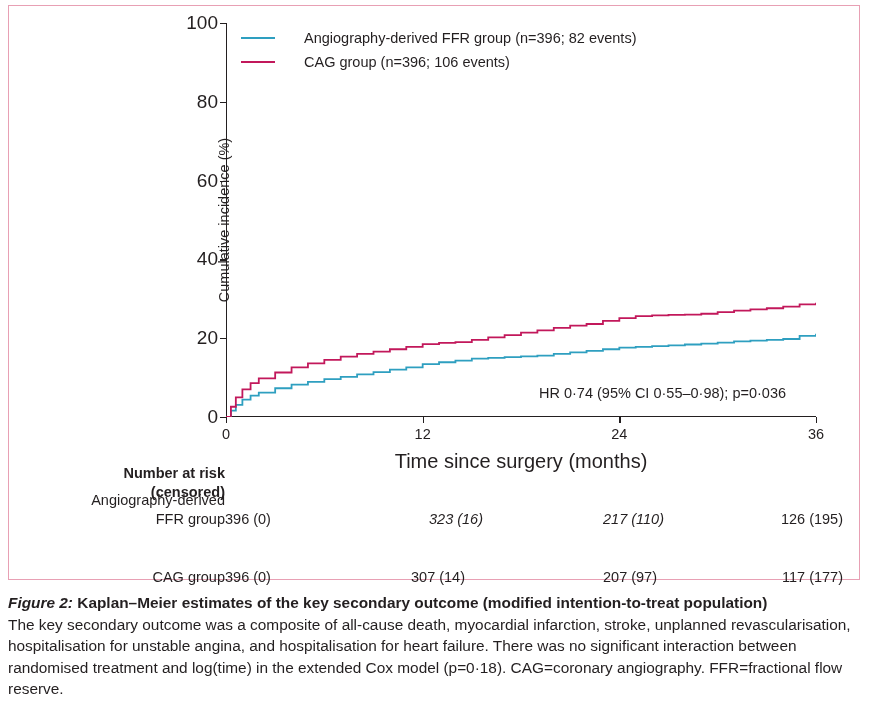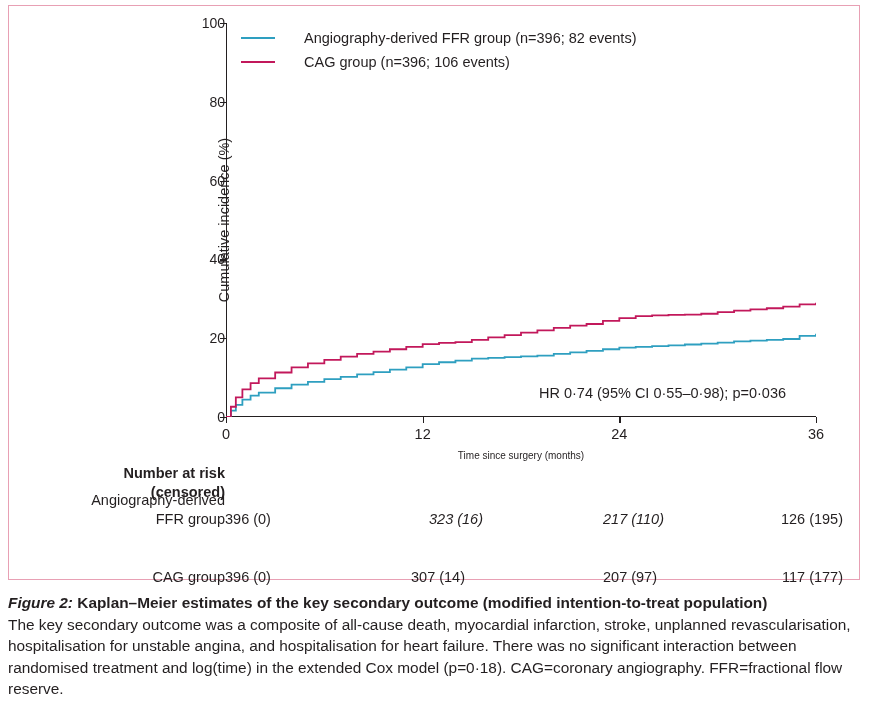--- a/index.html
+++ b/index.html
@@ -58,23 +58,23 @@
   .ytick-mark {
     position: absolute;
     left: -6px;
     width: 6px;
     height: 1.3px;
     background: #231f20;
   }
   .ytick-label {
     position: absolute;
     right: 100%;
-    margin-right: 1px;
+    margin-right: 8px;
     transform: translateY(-50%);
-    font-size: 14px;
+    font-size: 19px;
     white-space: nowrap;
   }
   .xtick-mark {
     position: absolute;
     bottom: -6px;
     width: 1.3px;
     height: 6px;
     background: #231f20;
   }
   .xtick-label {
@@ -93,21 +93,21 @@
     transform-origin: center center;
     font-size: 14.5px;
     white-space: nowrap;
   }
   #x-axis-title {
     position: absolute;
     left: 50%;
     top: 100%;
     margin-top: 33px;
     transform: translateX(-50%);
-    font-size: 10px;
+    font-size: 20px;
     white-space: nowrap;
   }
   
   #legend {
     position: absolute;
     left: 232px;
     top: 20px;
     font-size: 14.5px;
   }
   .legend-row {

